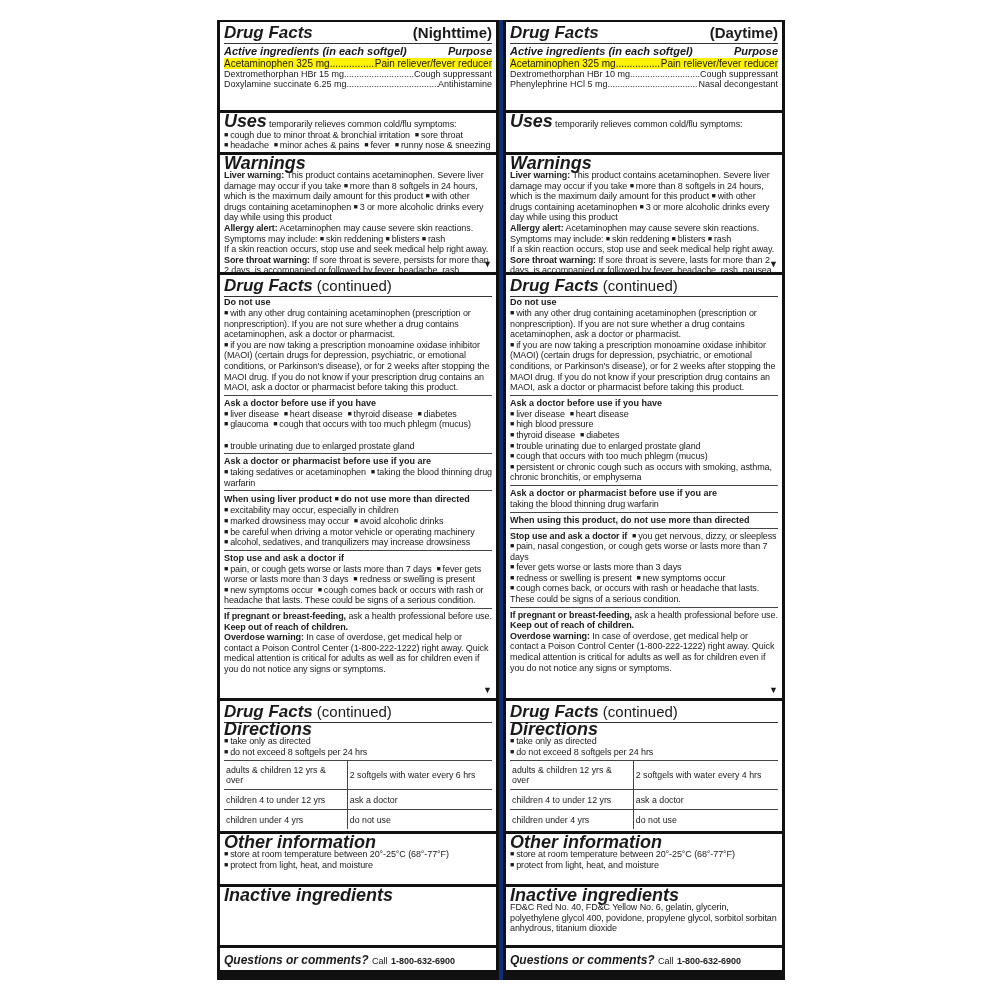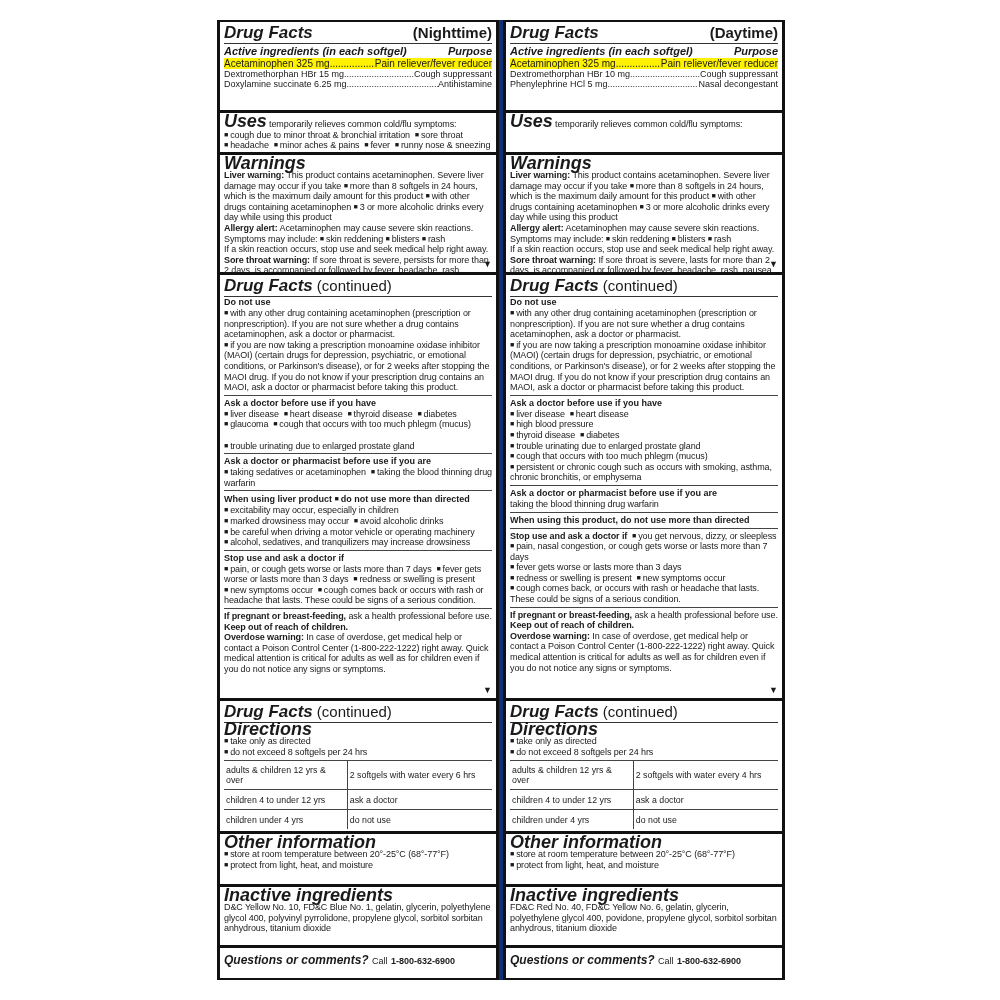--- a/index.html
+++ b/index.html
@@ -12,21 +12,21 @@
   .col.left { margin-right: 2px; }
   .col.right { margin-left: 2px; }
   .panel { background: #fff; padding: 2px 4px 16px 4px; box-sizing: border-box; position: relative; }
   .panel.p1 { height: 88px; }
   .panel.p2 { height: 39px; }
   .panel.p3 { height: 117px; }
   .panel.p4 { height: 423px; }
   .panel.p5 { height: 130px; }
   .panel.p6 { height: 50px; }
   .panel.p7 { height: 58px; }
-  .panel.p8 { height: 30px; }
+  .panel.p8 { height: 22px; }
   .h-big { font-weight: bold; font-style: italic; font-size: 17px; line-height: 18px;
            display: flex; justify-content: space-between; align-items: baseline;
            border-bottom: 1.5px solid #333; padding-bottom: 1px; }
   .h-big .suffix { font-style: normal; font-weight: bold; font-size: 15px; }
   .h-big .cont { font-style: normal; font-weight: normal; font-size: 15px; }
   .h-sub { font-weight: bold; font-style: italic; font-size: 11px; line-height: 14px;
            display: flex; justify-content: space-between; }
   .ing { font-size: 9px; line-height: 10px; display: flex; white-space: nowrap; overflow: hidden; }
   .ing .dots { flex: 1; overflow: hidden; }
   .ing .dots::after { content: "................................................................................................................"; letter-spacing: 0px; }
@@ -200,21 +200,20 @@
     <div class="panel p6">
       <div class="sec-title">Other information</div>
       <div class="txt">
         <span class="sq">store at room temperature between 20°-25°C (68°-77°F)</span><br>
         <span class="sq">protect from light, heat, and moisture</span>
       </div>
     </div>
 
     <div class="panel p7">
       <div class="sec-title">Inactive ingredients</div>
-      <div class="txt">D&amp;C Yellow No. 10, FD&amp;C Blue No. 1, gelatin, glycerin, polyethylene glycol 400, polyvinyl pyrrolidone, propylene glycol, sorbitol sorbitan anhydrous, titanium dioxide</div>
     </div>
 
     <div class="panel p8">
       <span class="q"><span>Questions or comments?</span> <span class="call">Call</span> <span class="num">1-800-632-6900</span></span>
     </div>
   </div>
 
   <div class="col right">
     <div class="panel p1">
       <div class="h-big">

